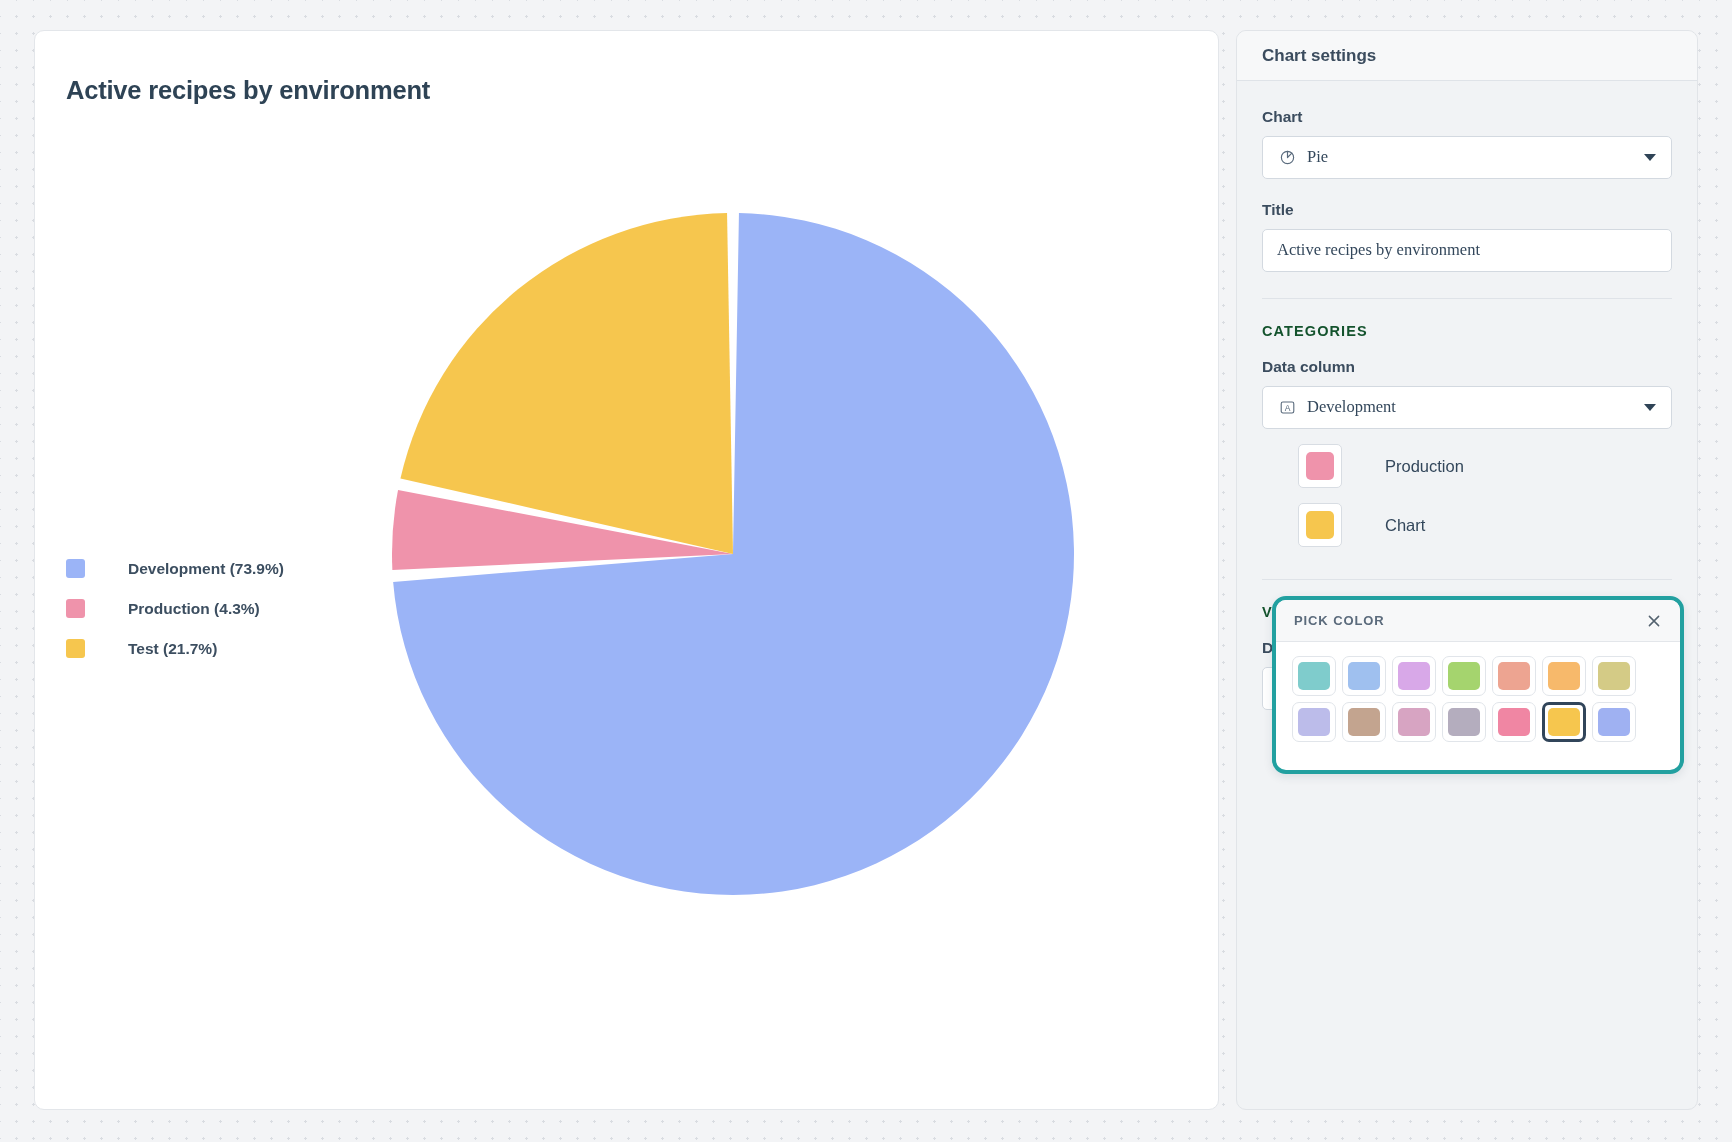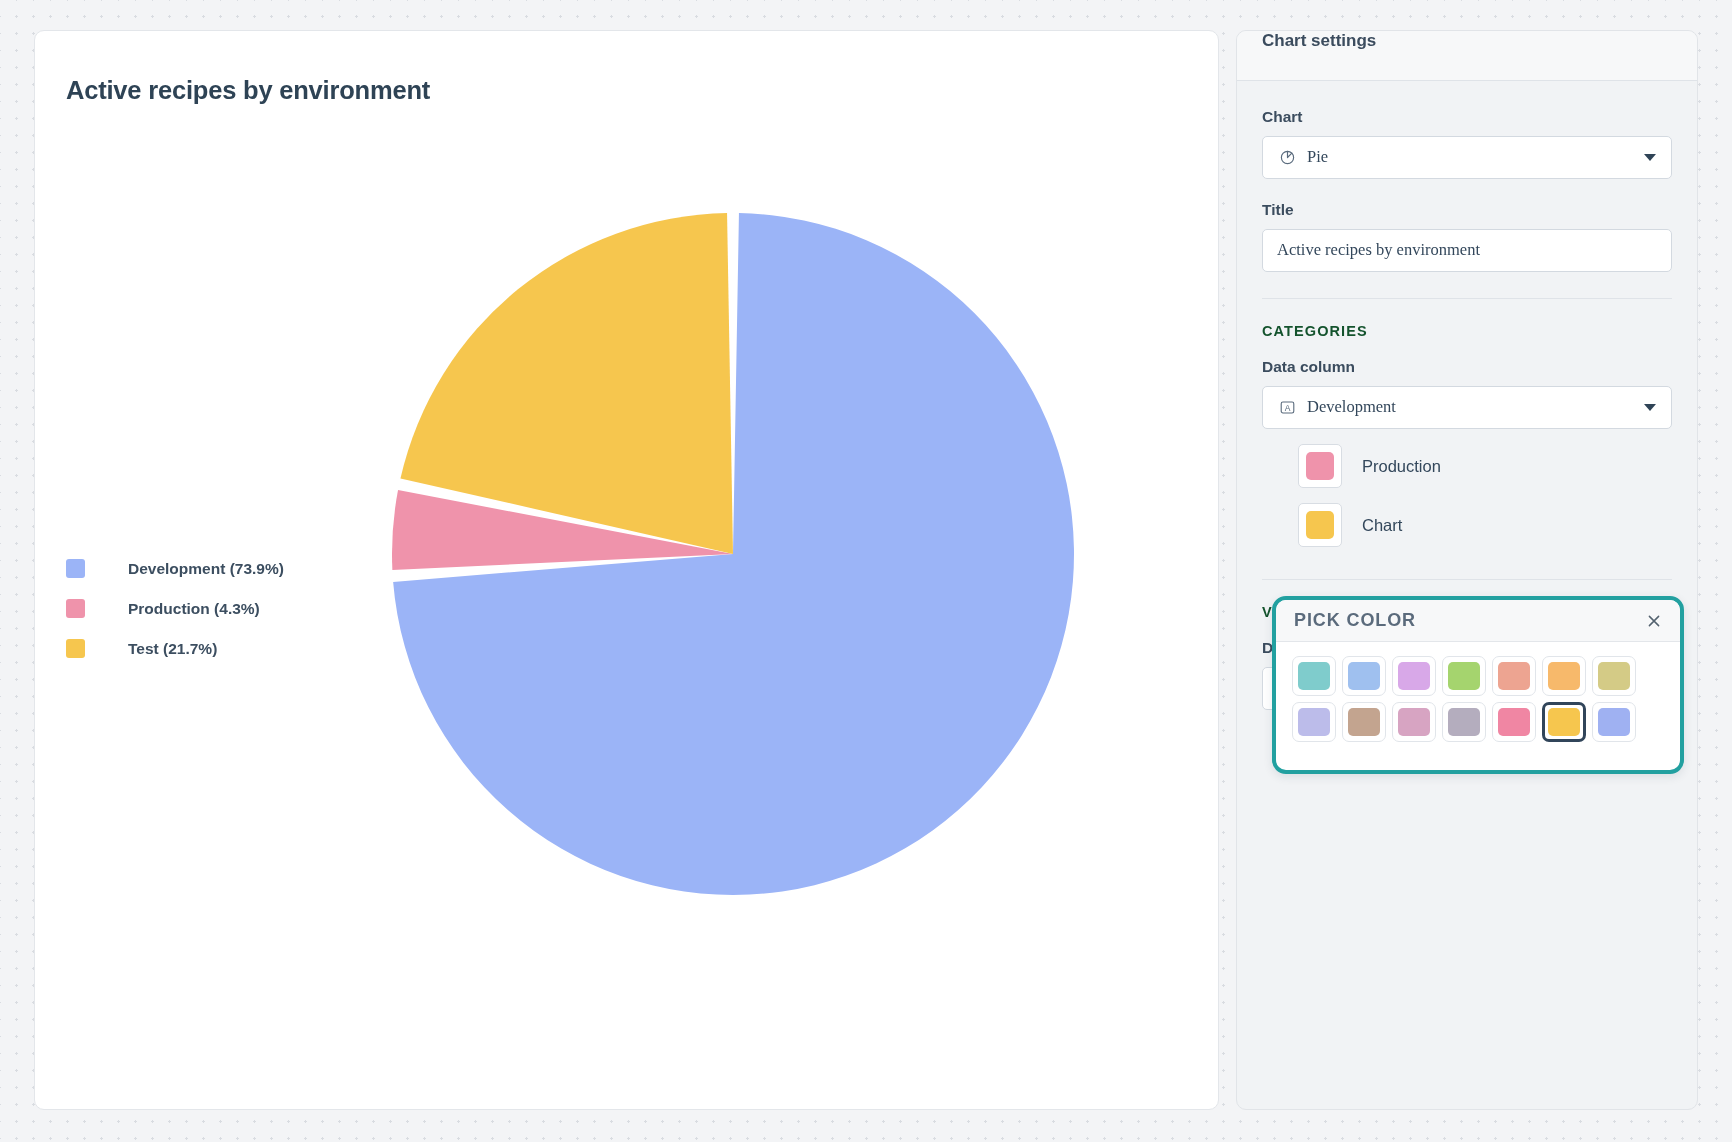--- a/index.html
+++ b/index.html
@@ -95,20 +95,21 @@
     border: 1px solid #e1e4e8;
     border-radius: 10px;
     box-sizing: border-box;
     overflow: hidden;
   }
   .panel-header {
     height: 50px;
     background: #f7f8f9;
     border-bottom: 1px solid #dfe3e8;
     display: flex;
+    align-items: center;
     padding: 0 25px;
     box-sizing: border-box;
   }
   .panel-header-title {
     font-size: 17px;
     font-weight: bold;
     color: #3b4c5e;
   }
   .panel-body {
     padding: 27px 25px 0 25px;
@@ -169,20 +170,21 @@
     margin: 26px 0 24px 0;
   }
   .spacer-22 { height: 22px; }
 
   
   .cat-row {
     display: flex;
     align-items: center;
     margin-top: 15px;
     padding-left: 36px;
+    gap: 23px;
   }
   .cat-swatch-btn {
     width: 42px;
     height: 42px;
     background: #ffffff;
     border: 1px solid #d8dde3;
     border-radius: 5px;
     display: flex;
     align-items: center;
     justify-content: center;
@@ -217,21 +219,21 @@
     height: 42px;
     background: #f7f8f9;
     border-bottom: 1px solid #e3e6ea;
     display: flex;
     align-items: center;
     justify-content: space-between;
     padding: 0 16px 0 18px;
     box-sizing: border-box;
   }
   .pick-title {
-    font-size: 18px;
+    font-size: 13px;
     font-weight: bold;
     color: #5b6b7c;
     letter-spacing: 0.9px;
   }
   .pick-close {
     width: 20px;
     height: 20px;
     display: flex;
     align-items: center;
     justify-content: center;

